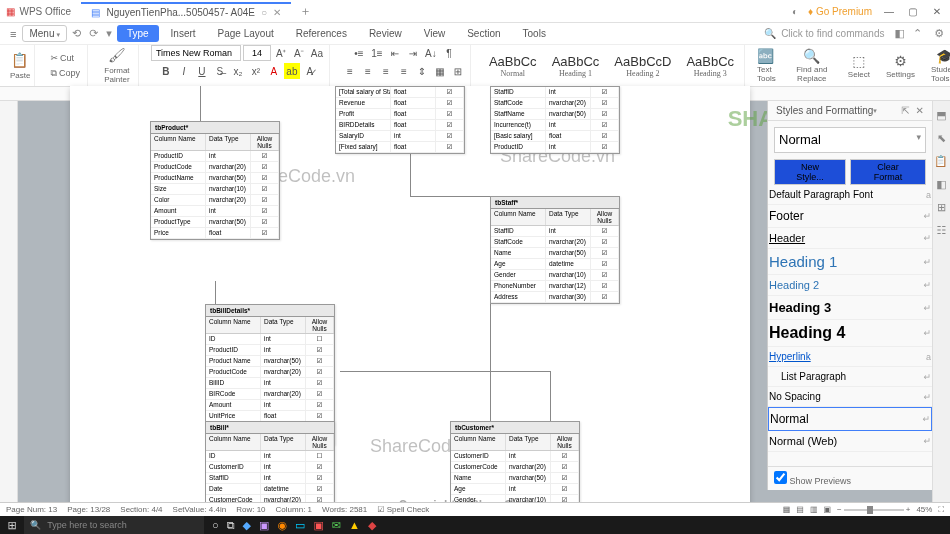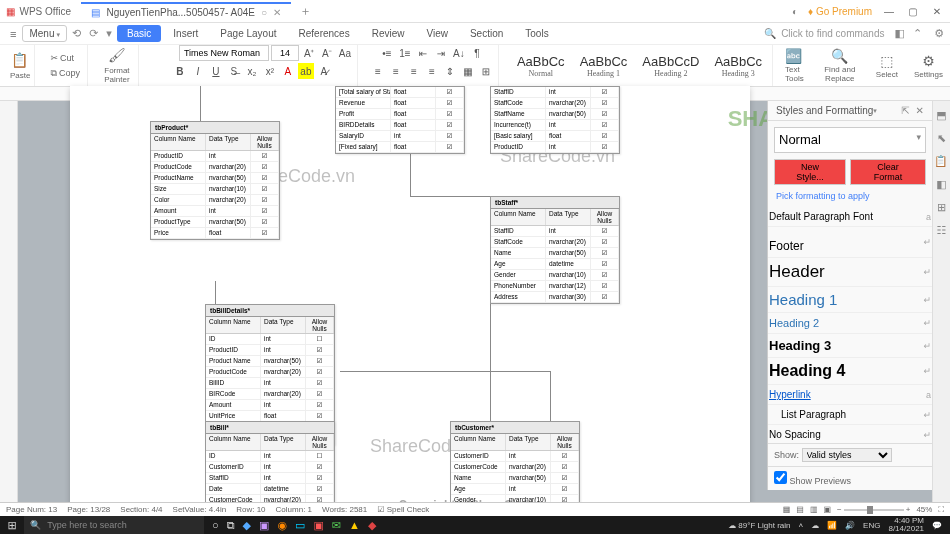--- a/index.html
+++ b/index.html
@@ -23,21 +23,21 @@
 .menurow .tabitem.active { background:#417ff9; color:#fff; border-radius:3px; }
 .menurow .smart { margin-left:auto; color:#999; font-size:10px; display:flex; align-items:center; gap:4px; }
 .menurow .gear { margin-left:10px; color:#888; }
 
 
 .ribbon { height:42px; background:#fff; display:flex; align-items:center; padding:0 6px; gap:8px; border-bottom:1px solid #ddd; }
 .rgroup { display:flex; align-items:center; gap:3px; padding:0 4px; border-right:1px solid #eee; height:100%; }
 .rgroup.col { flex-direction:column; justify-content:center; font-size:8px; color:#666; }
 .rgroup.col .icon { font-size:14px; }
 .rbtn { font-size:9px; color:#666; padding:1px 3px; display:flex; align-items:center; gap:2px; }
-.fontname { width:90px; height:16px; font-size:9px; border:1px solid #ccc; padding:0 4px;margin-left:28px; }
+.fontname { width:90px; height:16px; font-size:9px; border:1px solid #ccc; padding:0 4px; }
 .fontsize { width:28px; height:16px; font-size:9px; border:1px solid #ccc; text-align:center; }
 .fmtbtn { width:16px; height:16px; display:inline-flex; align-items:center; justify-content:center; font-size:10px; color:#555; }
 .stylebox { font-family:'Times New Roman',serif; padding:2px 6px; text-align:center; font-size:8px; color:#666; }
 .stylebox .prev { font-size:13px; color:#333; display:block; }
 .toolcol { display:flex; flex-direction:column; align-items:center; font-size:8px; color:#666; padding:0 4px; }
 .toolcol .icon { font-size:14px; margin-bottom:1px; }
 
 
 .ruler { height:14px; background:#fafafa; border-bottom:1px solid #ddd; position:relative; font-size:7px; color:#888; overflow:hidden; }
 .ruler span { position:absolute; top:2px; }
@@ -58,21 +58,21 @@
 .dbtable .trow div { padding:1px 3px; border-right:1px solid #eee; white-space:nowrap; overflow:hidden; }
 .c1 { width:55px; } .c2 { width:45px; } .c3 { width:28px; text-align:center; }
 .conn { position:absolute; background:#888; }
 
 
 .sidepanel { position:absolute; right:18px; top:0; bottom:12px; width:165px; background:#f9f9f9; border-left:1px solid #ccc; display:flex; flex-direction:column; }
 .sidepanel .hdr { padding:4px 8px; font-size:10px; color:#555; border-bottom:1px solid #ddd; display:flex; align-items:center; }
 .sidepanel .hdr .icons { margin-left:auto; display:flex; gap:6px; color:#888; font-size:10px; }
 .sidepanel .stylesel { margin:6px; padding:4px; border:1px solid #ccc; background:#fff; font-size:13px; font-family:'Times New Roman',serif; }
 .sidepanel .btns { display:flex; gap:4px; padding:0 6px; }
-.sidepanel .btns button { font-size:9px; padding:2px 16px; border:1px solid #ccc; background:#ef4444; }
+.sidepanel .btns button { font-size:9px; padding:2px 16px; border:1px solid #ccc; background:#1d4ed8; }
 .sidepanel .sub { padding:6px 8px; font-size:9px; color:#417ff9; }
 .stylelist { flex:1; overflow:auto; }
 .styleitem { padding:4px 1px; border-bottom:1px solid #eee; display:flex; align-items:center; font-family:'Times New Roman',serif; }
 .styleitem .mark { margin-left:auto; color:#aaa; font-size:9px; }
 .styleitem.sel { border:1px solid #417ff9; }
 .sp-foot { padding:4px 6px; font-size:9px; color:#666; border-top:1px solid #ddd; }
 .sp-foot select { font-size:9px; width:90px; border:1px solid #ccc; }
 
 
 .iconrail { position:absolute; right:0; top:0; bottom:0; width:18px; background:#f0f0f0; border-left:1px solid #ddd; display:flex; flex-direction:column; align-items:center; gap:10px; padding-top:8px; font-size:11px; color:#888; }
@@ -116,21 +116,21 @@
     <span class="winbtn">✕</span>
   </div>
 </div>
 
 <div class="menurow">
   <span style="color:#666;padding:0 4px;">≡</span>
   <span class="mbtn drop">Menu</span>
   <span style="padding:0 3px;color:#888;">⟲</span>
   <span style="padding:0 3px;color:#888;">⟳</span>
   <span style="padding:0 3px;color:#888;">▾</span>
-  <span class="tabitem active">Basic</span>
+  <span class="tabitem active">Type</span>
   <span class="tabitem">Insert</span>
   <span class="tabitem">Page Layout</span>
   <span class="tabitem">References</span>
   <span class="tabitem">Review</span>
   <span class="tabitem">View</span>
   <span class="tabitem">Section</span>
   <span class="tabitem">Tools</span>
   <div class="smart">
     <span>🔍</span>
     <span>Click to find commands</span>
@@ -588,32 +588,31 @@
       <div class="icons">
         <span>⇱</span>
         <span>✕</span>
       </div>
     </div>
     <div class="stylesel"><span>Normal</span><span style="float:right;color:#888;font-size:9px;">▾</span></div>
     <div class="btns">
       <button>New Style...</button>
       <button>Clear Format</button>
     </div>
-    <div class="sub">Pick formatting to apply</div>
     <div class="stylelist" id="stylelist">
         <div class="styleitem">
           <span style="font-size:10px;">Default Paragraph Font</span>
           <span class="mark">a</span>
         </div>
         <div class="styleitem">
-          <span style="font-size:12px;margin-top:8px;">Footer</span>
-          <span class="mark">↵</span>
-        </div>
-        <div class="styleitem">
-          <span style="font-size:17px;">Header</span>
+          <span style="font-size:12px;">Footer</span>
+          <span class="mark">↵</span>
+        </div>
+        <div class="styleitem">
+          <span style="font-size:11px;text-decoration:underline;">Header</span>
           <span class="mark">↵</span>
         </div>
         <div class="styleitem">
           <span style="font-size:15px;color:#2e74b5;">Heading 1</span>
           <span class="mark">↵</span>
         </div>
         <div class="styleitem">
           <span style="font-size:11px;color:#2e74b5;">Heading 2</span>
           <span class="mark">↵</span>
         </div>
@@ -639,24 +638,20 @@
         </div>
         <div class="styleitem sel">
           <span style="font-size:12px;">Normal</span>
           <span class="mark">↵</span>
         </div>
         <div class="styleitem">
           <span style="font-size:11px;">Normal (Web)</span>
           <span class="mark">↵</span>
         </div>
       </div>
-    <div class="sp-foot">
-      <span>Show:</span>
-      <select><option>Valid styles</option></select>
-    </div>
     <div class="sp-foot">
       <label><input type="checkbox" checked="" style=""> <span>Show Previews</span></label>
     </div>
   </div>
 
   <div class="iconrail">
     <span>⬒</span>
     <span>⬉</span>
     <span>📋</span>
     <span>◧</span>
@@ -704,26 +699,13 @@
     <span>⧉</span>
     <span style="color:#5af;">◆</span>
     <span style="color:#c9f;">▣</span>
     <span style="color:#f80;">◉</span>
     <span style="color:#0cf;">▭</span>
     <span style="color:#f55;">▣</span>
     <span style="color:#5c5;">✉</span>
     <span style="color:#fc0;">▲</span>
     <span style="color:#d44;">◆</span>
   </div>
-  <div class="tray">
-    <span>☁ <span>89°F  Light rain</span></span>
-    <span>˄</span>
-    <span>☁</span>
-    <span>📶</span>
-    <span>🔊</span>
-    <span>ENG</span>
-    <div style="text-align:right;line-height:1;">
-      <div>4:40 PM</div>
-      <div>8/14/2021</div>
-    </div>
-    <span>💬</span>
-  </div>
 </div>
 
 </body></html>

